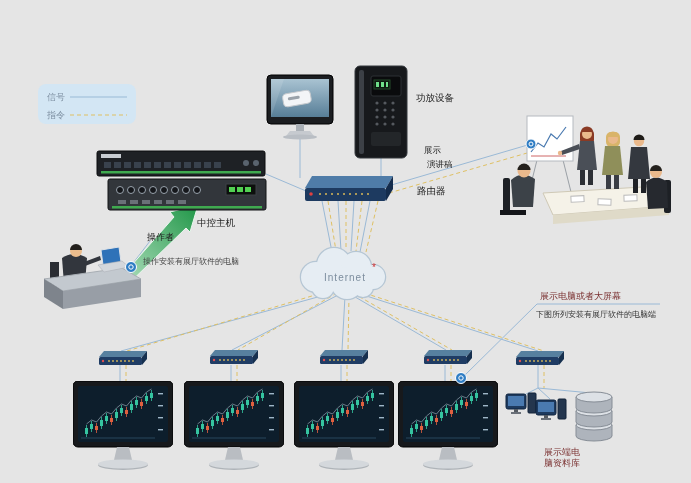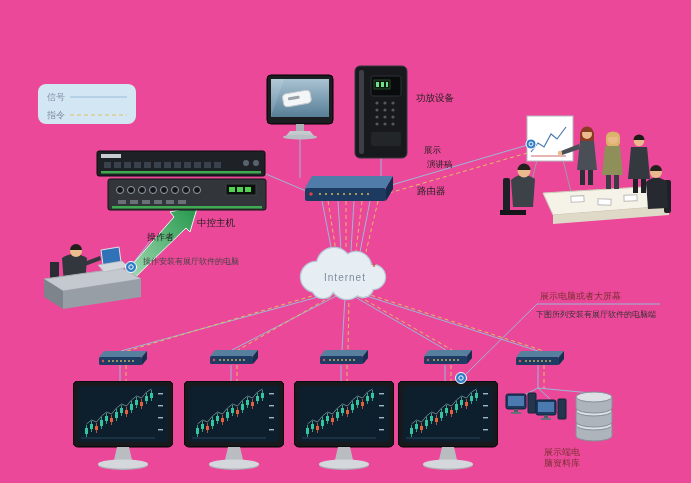--- a/index.html
+++ b/index.html
@@ -1,16 +1,16 @@
 <!DOCTYPE html>
 <html><head>
 <meta charset="utf-8">
 <style>
   html,body{margin:0;padding:0;background:#fff;}
-  .stage{position:relative;width:691px;height:483px;background:#ec4899;overflow:hidden;
+  .stage{position:relative;width:691px;height:483px;background:#e5e5e5;overflow:hidden;
          font-family:"Liberation Sans","DejaVu Sans",sans-serif;}
   svg{display:block}
   svg text{font-family:"Liberation Sans","DejaVu Sans",sans-serif;}
   .sig{stroke:#9ab9d6;stroke-width:1;fill:none;}
   .cmd{stroke:#dfc063;stroke-width:1;fill:none;stroke-dasharray:4 3;}
 </style>
 </head>
 <body>
 
 <div class="stage">

